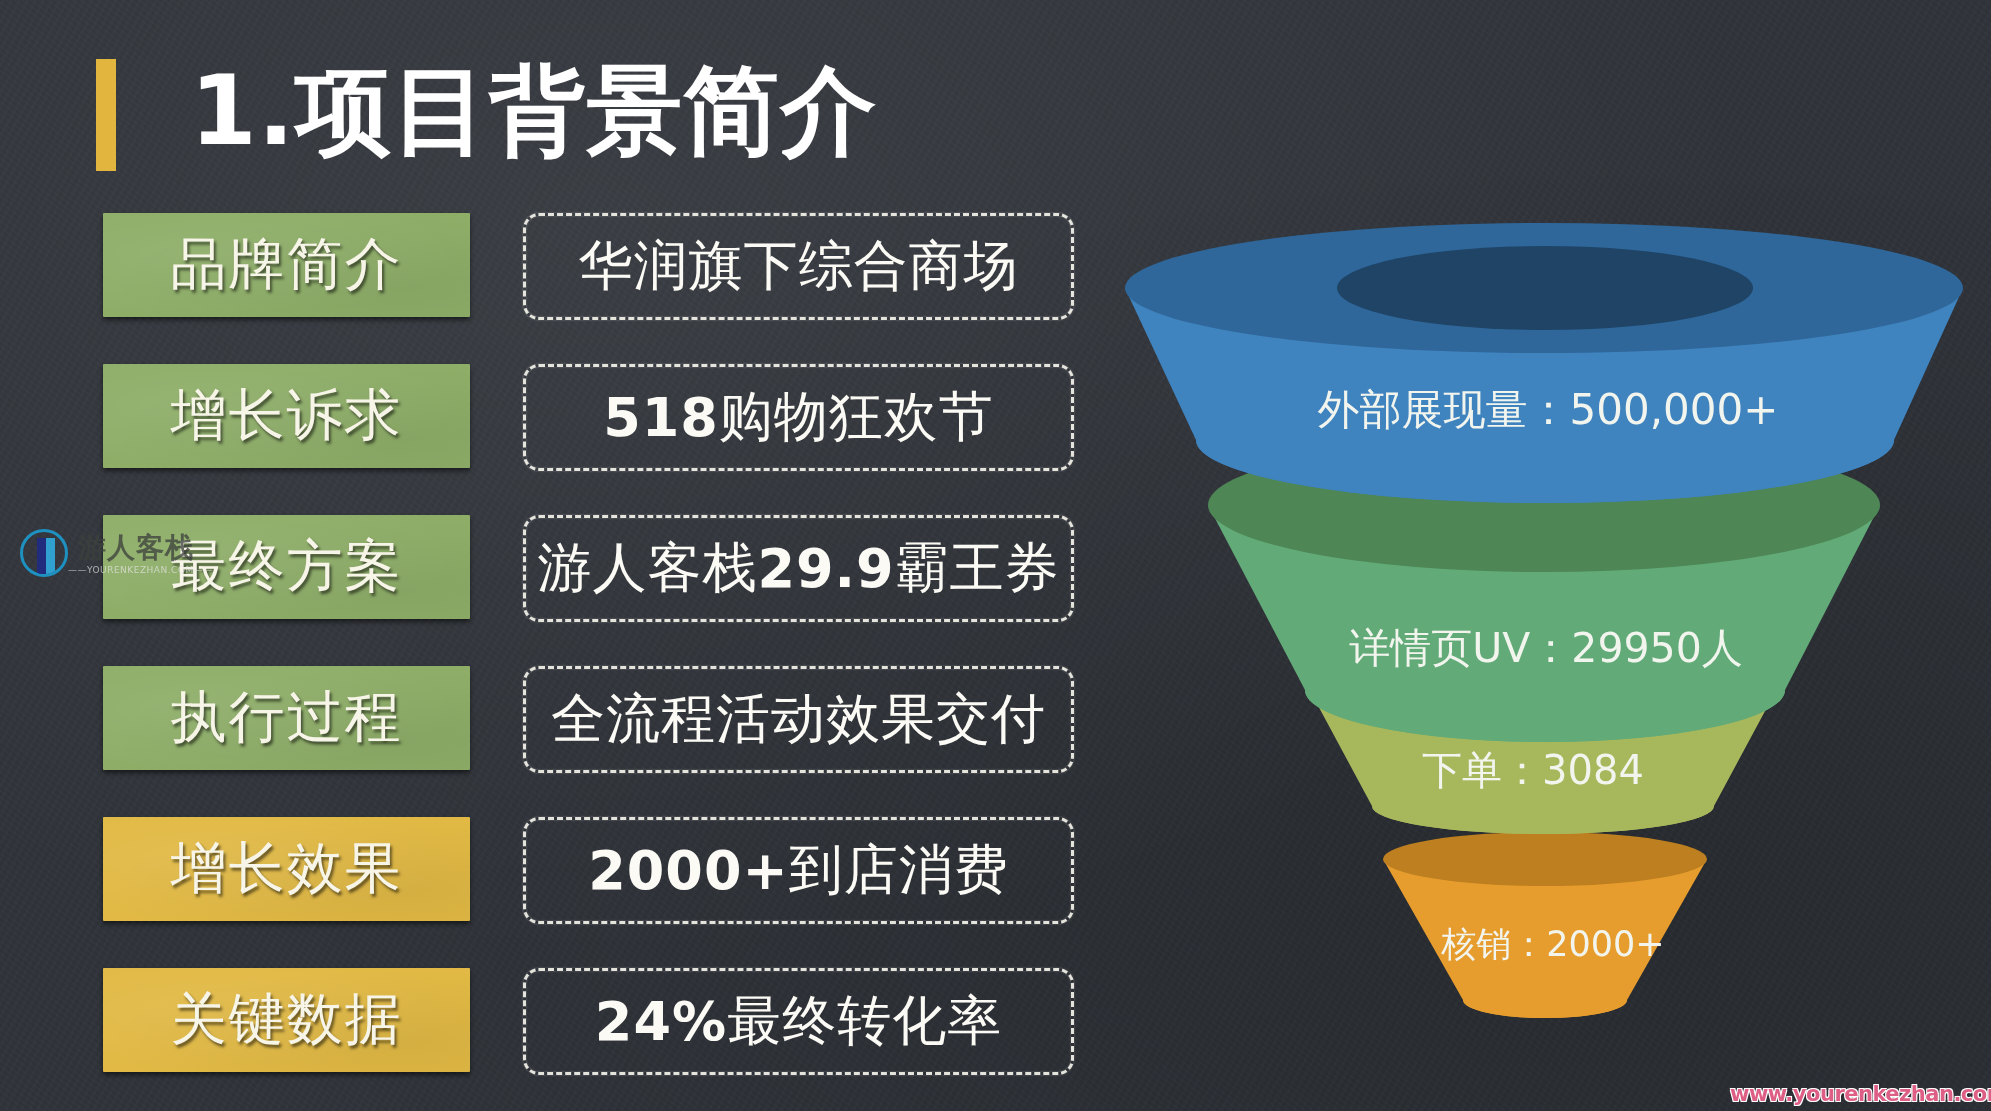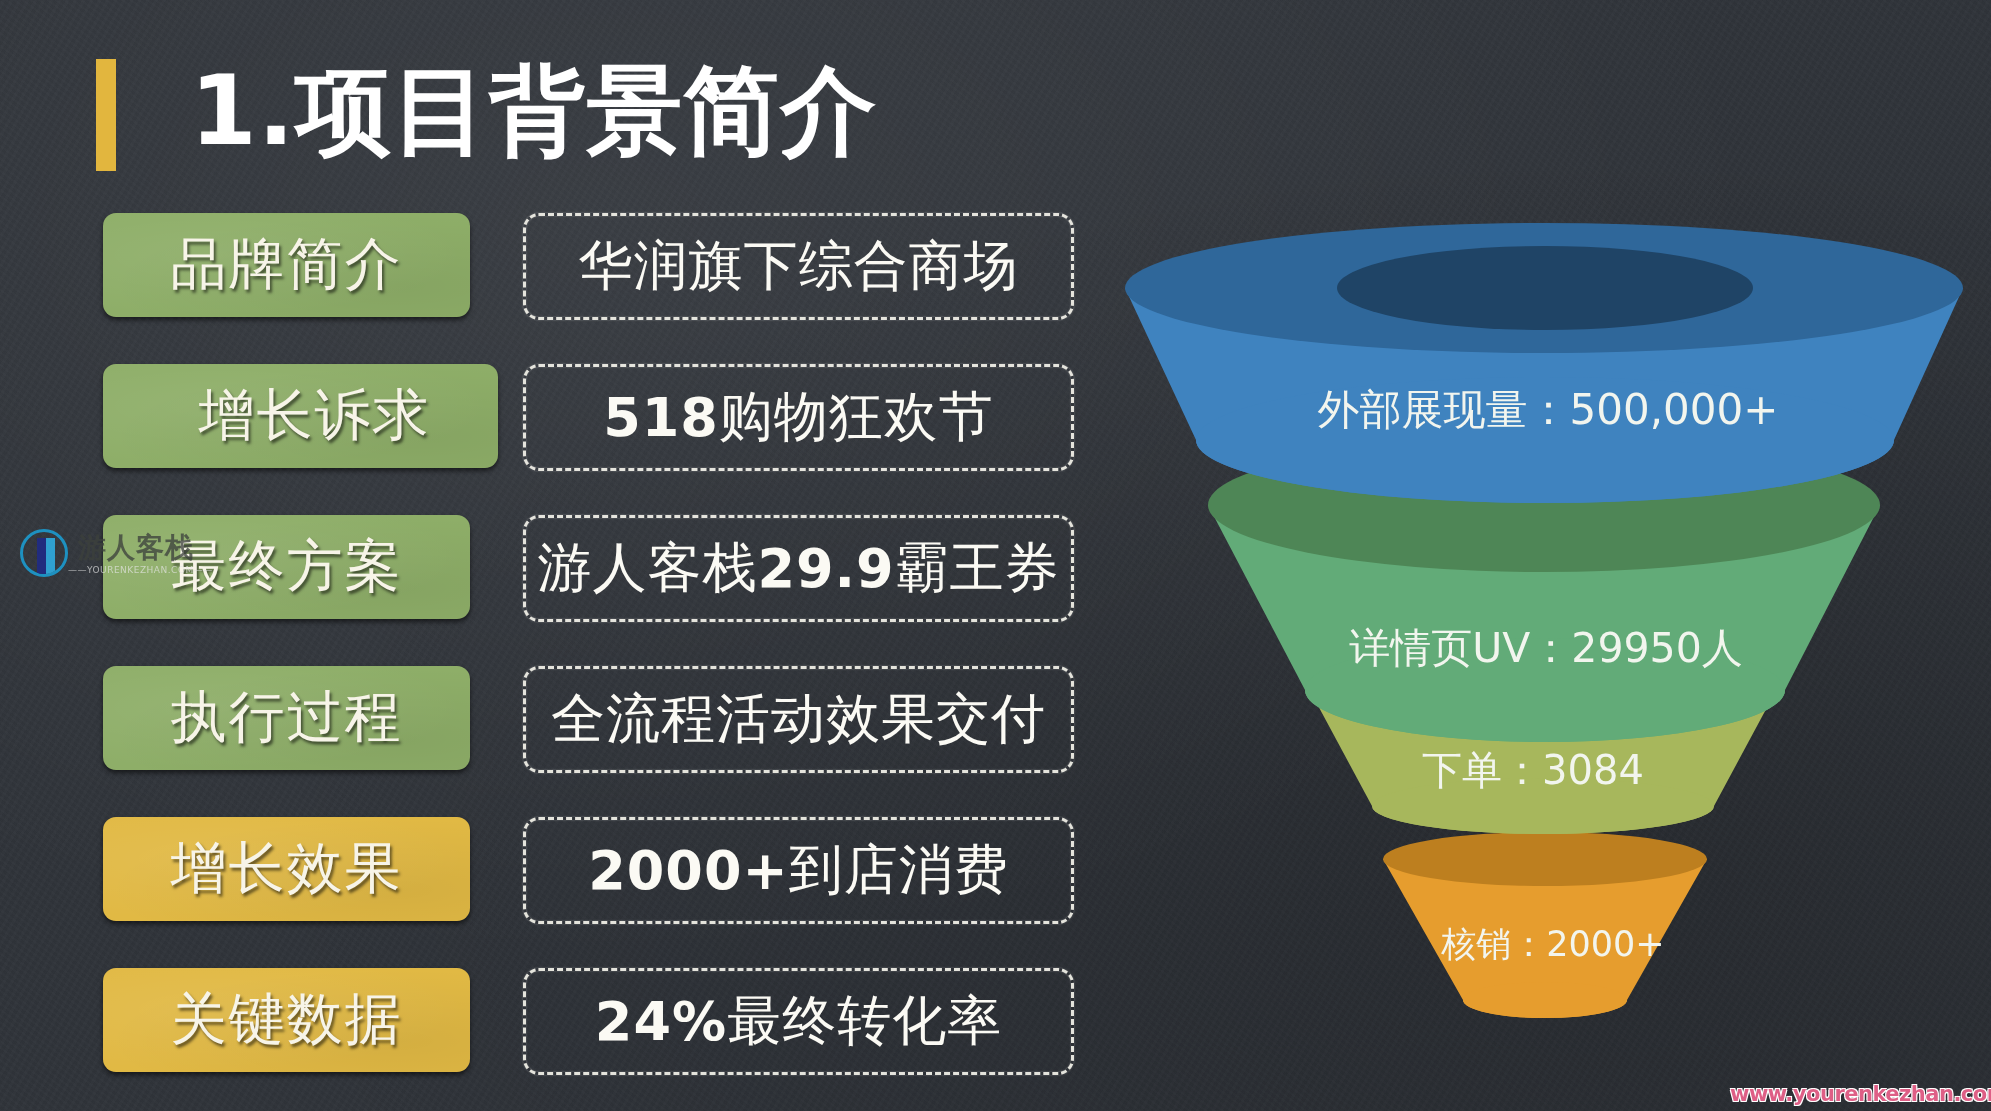--- a/index.html
+++ b/index.html
@@ -16,21 +16,21 @@
   }
   .accent-bar { position:absolute; left:96px; top:59px; width:20px; height:112px; background:#e2b63e; }
   .page-title {
     position:absolute; left:190px; top:46px; height:130px; line-height:130px;
     font-size:96px; font-weight:bold; color:#ffffff; letter-spacing:1px; white-space:nowrap;
     font-family:"DejaVu Sans",sans-serif;
   }
   .row { position:absolute; left:0; width:1100px; height:105px; }
   .label-box {
     position:absolute; left:103px; top:0; width:367px; height:104px;
-    border-radius:13px; box-shadow:0 3px 5px rgba(0,0,0,0.55);
+    border-radius:1px; box-shadow:0 3px 5px rgba(0,0,0,0.55);
     display:flex; align-items:center; justify-content:center;
     font-size:56px; color:#f7f4e8; text-shadow:2px 3px 3px rgba(0,0,0,0.55);
     letter-spacing:2px; white-space:nowrap;
     background-image:
       radial-gradient(ellipse at 30% 40%, rgba(255,255,255,0.07), rgba(255,255,255,0) 70%),
       radial-gradient(ellipse at 80% 70%, rgba(0,0,0,0.06), rgba(0,0,0,0) 70%);
   }
   .label-box.green { background-color:#8eae68; }
   .label-box.yellow { background-color:#e1b944; }
   .value-box {
@@ -72,21 +72,21 @@
 <div class="page-title">1.项目背景简介</div>
 
 <div class="row" style="top:213px">
   <div class="label-box green" style="background-color: rgb(142, 174, 104);">品牌简介</div>
   <div class="value-box">
     <span>华润旗下综合商场</span>
   </div>
 </div>
 
 <div class="row" style="top:364px">
-  <div class="label-box green" style="background-color: rgb(142, 174, 104); padding-left: 28px;">增长诉求</div>
+  <div class="label-box green" style="background-color: rgb(142, 174, 104);">增长诉求</div>
   <div class="value-box">
     <span class="chalk">518</span>
       <span>购物狂欢节</span>
   </div>
 </div>
 
 <div class="row" style="top:515px">
   <div class="label-box green" style="background-color: rgb(142, 174, 104);">最终方案</div>
   <div class="value-box">
     <span>游人客栈</span>

